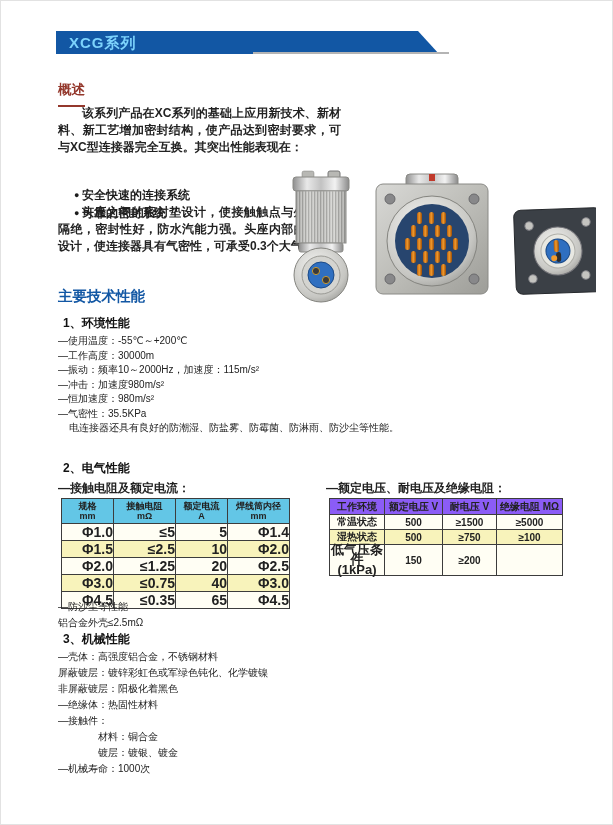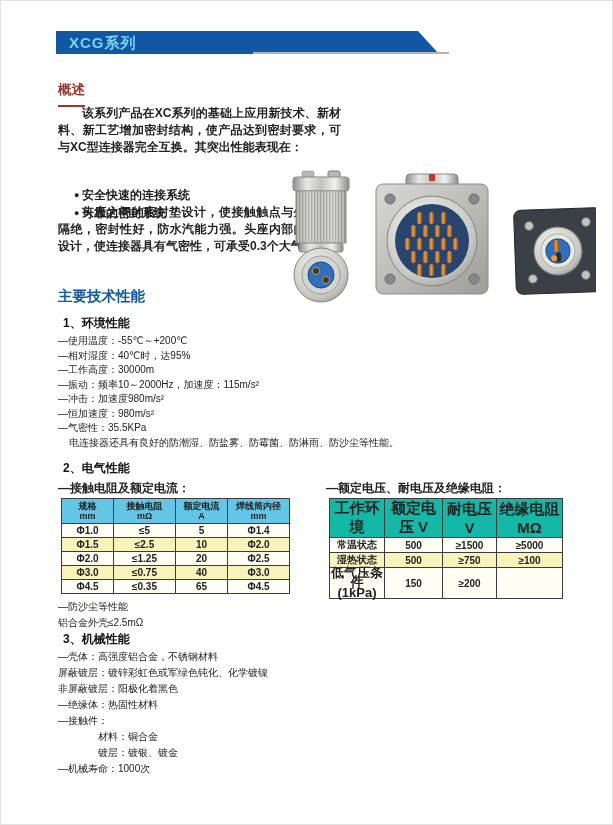--- a/index.html
+++ b/index.html
@@ -42,24 +42,24 @@
   .mech-list{left:57px;top:648px;width:400px;line-height:16px;}
   .mech-indent{padding-left:40px;}
 
   .label-line{font-size:12px;font-weight:bold;color:#222;}
 
   
   table{border-collapse:collapse;table-layout:fixed;}
   td,th{border:1px solid #3c3c3c;text-align:center;vertical-align:middle;padding:0;font-weight:bold;color:#222;}
   .tbl1{left:60px;top:497px;width:228px;}
   .tbl1 th{background:#63c6e6;font-size:9px;line-height:10px;height:24px;}
-  .tbl1 td{font-size:10px;height:13px;background:#fffef4;}
+  .tbl1 td{font-size:14px;height:13px;background:#fffef4;text-align:right;}
   .tbl1 tr.alt td{background:#f8f3bb;}
   .tbl2{left:328px;top:497px;width:233px;}
-  .tbl2 th{background:#14b8a6;font-size:15px;height:15px;}
+  .tbl2 th{background:#8b5cf6;font-size:10px;height:15px;}
   .tbl2 td{font-size:10px;height:13px;white-space:pre-line;background:#fffef4;}
   .tbl2 tr.alt td{background:#f8f3bb;}
   .tbl2 td.tall{height:24px;font-size:13px;line-height:10px;}
 
   .photos{left:283px;top:167px;}
 </style>
 </head>
 <body>
 
 <div class="page">
@@ -168,21 +168,20 @@
       <rect x="272" y="84" width="5" height="10" rx="2.5" fill="#2c2c2c"></rect>
       <circle cx="270" cy="90" r="3" fill="#f29b2c"></circle>
     </g>
   </svg>
 
   <div class="abs sec-blue">主要技术性能</div>
   <div class="abs sub-head" style="left:62px;top:314px;">1、环境性能</div>
 
   <div class="abs list env-list">
     <div>—使用温度：-55℃～+200℃</div>
-    <div>—相对湿度：40℃时，达95%</div>
     <div>—工作高度：30000m</div>
     <div>—振动：频率10～2000Hz，加速度：115m/s²</div>
     <div>—冲击：加速度980m/s²</div>
     <div>—恒加速度：980m/s²</div>
     <div>—气密性：35.5KPa</div>
     <div class="env-note">电连接器还具有良好的防潮湿、防盐雾、防霉菌、防淋雨、防沙尘等性能。</div>
   </div>
 
   <div class="abs sub-head" style="left:62px;top:459px;">2、电气性能</div>
   <div class="abs label-line" style="left:57px;top:479px;">—接触电阻及额定电流：</div>

